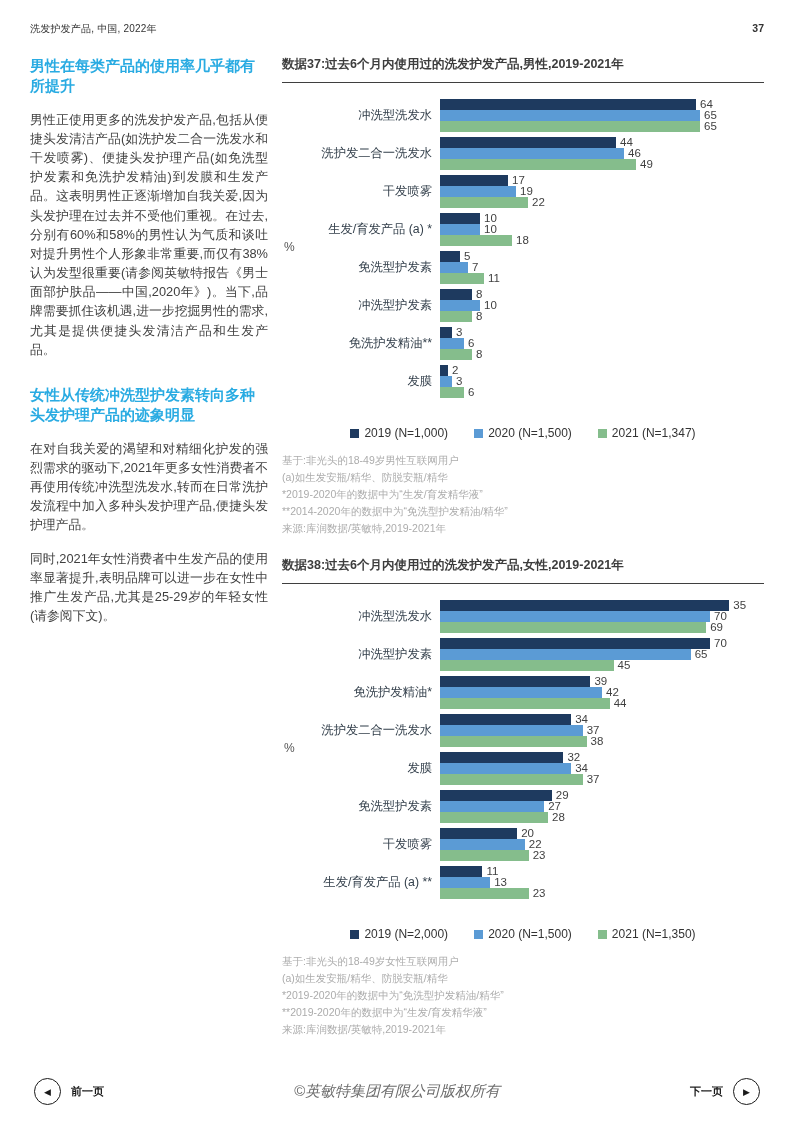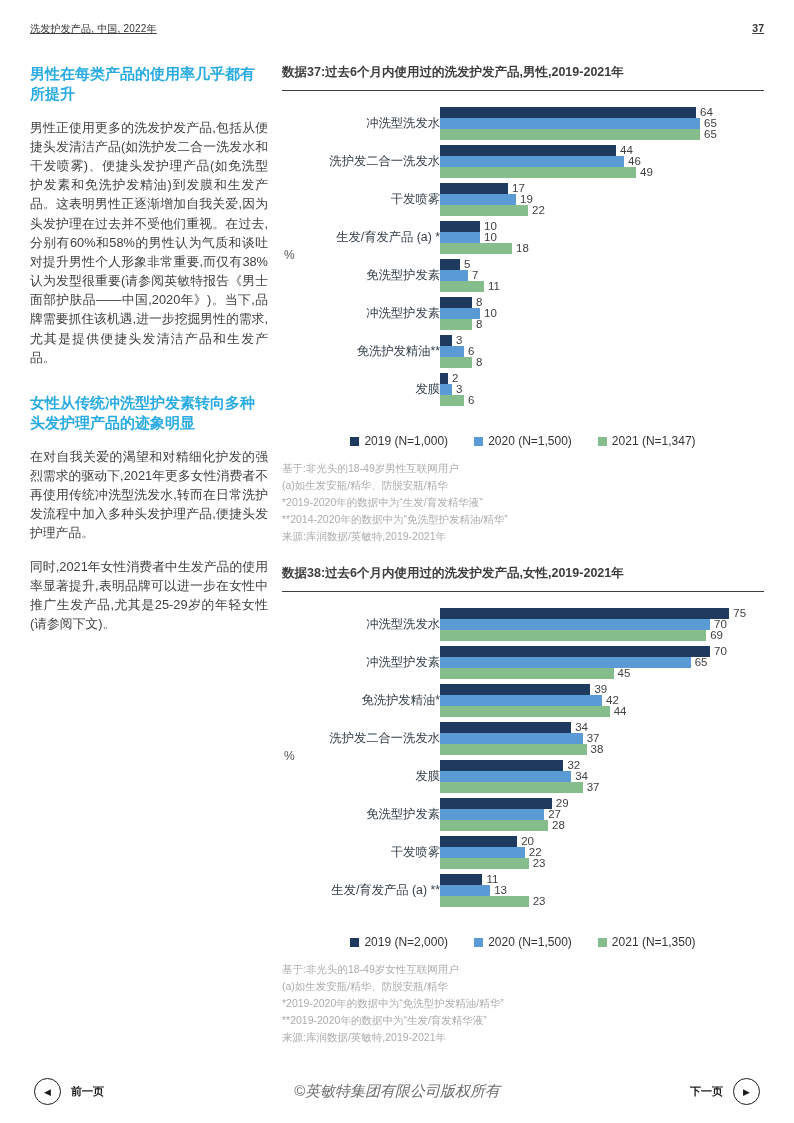--- a/index.html
+++ b/index.html
@@ -5,21 +5,21 @@
   * { margin: 0; padding: 0; box-sizing: border-box; }
   html,body { background: #ffffff; }
   body {
     width: 794px; height: 1123px;
     font-family: "Liberation Sans", "DejaVu Sans", sans-serif;
     color: #3f3f3f; position: relative; overflow: hidden;
   }
   .page { padding: 22px 30px 0 30px; }
 
   
-  .page-header { display: flex; justify-content: space-between; align-items: baseline; margin-bottom: 28px; text-decoration: underline; }
+  .page-header { display: flex; justify-content: space-between; align-items: baseline; margin-bottom: 20px; }
   .page-header .doc-title { font-size: 10px; color: #333; letter-spacing: .2px; }
   .page-header .page-num { font-size: 10.5px; font-weight: bold; color: #333; }
 
   
   .main { display: flex; gap: 14px; }
   .left-col { width: 238px; flex: 0 0 238px; }
   .right-col { flex: 1; min-width: 0; }
 
   .side-heading {
     color: #29abe2; font-size: 15px; font-weight: bold;
@@ -35,21 +35,21 @@
   .chart-section { margin-bottom: 20px; }
   .chart-title { font-size: 12.5px; color: #3d3d3d; margin-bottom: 9px; font-weight: bold; }
   .chart-rule { border-bottom: 1px solid #3f3f3f; margin-bottom: 16px; }
   .chart-body { position: relative; padding-left: 0; }
   .pct-label {
     position: absolute; left: 2px; top: 50%; transform: translateY(-62%);
     font-size: 12px; color: #555;
   }
   .bar-group { display: flex; align-items: center; margin-bottom: 5px; }
   .cat-label {
-    width: 158px; flex: 0 0 158px; text-align: right; 
+    width: 158px; flex: 0 0 158px; text-align: right; padding-right: 8px;
     font-size: 12.3px; color: #34404c; line-height: 1.15;
   }
   .bars { flex: 1; min-width: 0; }
   .bar-line { display: flex; height: 11px; }
   .bar { height: 11px; }
   .bar-value { font-size: 11.5px; color: #3f3f3f; margin-left: 4px; line-height: 1; }
 
   .chart-legend {
     display: flex; justify-content: center; gap: 26px;
     margin-top: 28px; margin-bottom: 12px;
@@ -270,21 +270,21 @@
         <div class="chart-title">数据38:过去6个月内使用过的洗发护发产品,女性,2019-2021年</div>
         <div class="chart-rule"></div>
         <div class="chart-body">
           <span class="pct-label">%</span>
           <div>
               <div class="bar-group">
                 <div class="cat-label">冲洗型洗发水</div>
                 <div class="bars">
                   <div class="bar-line">
                     <div class="bar" style="width: 89.2857%; background: rgb(30, 58, 95);"></div>
-                    <span class="bar-value">75</span>
+                    <span class="bar-value">35</span>
                   </div>
                   <div class="bar-line">
                     <div class="bar" style="width: 83.3333%; background: rgb(91, 155, 213);"></div>
                     <span class="bar-value">70</span>
                   </div>
                   <div class="bar-line">
                     <div class="bar" style="width: 82.1429%; background: rgb(133, 189, 140);"></div>
                     <span class="bar-value">69</span>
                   </div>
                 </div>

